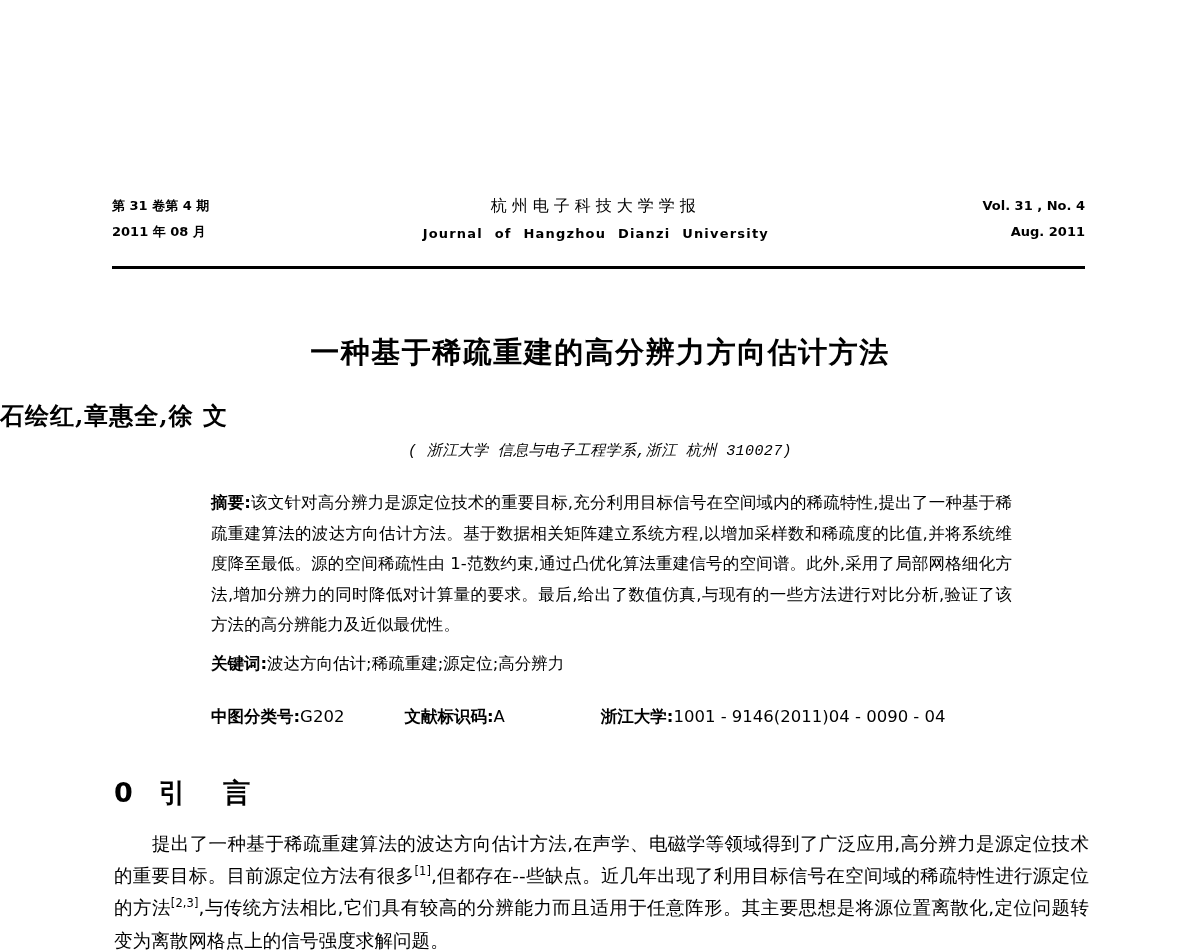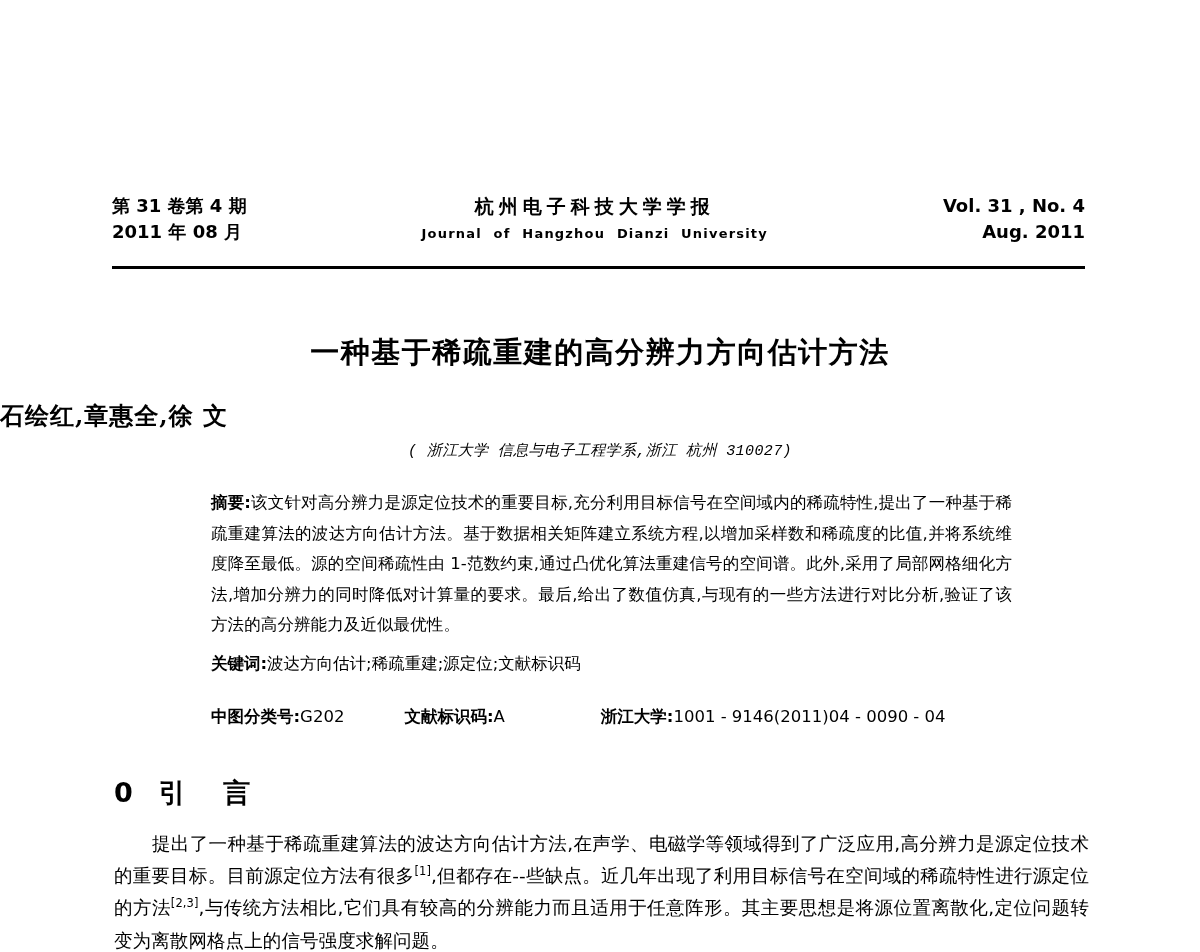--- a/index.html
+++ b/index.html
@@ -29,36 +29,36 @@
     position: absolute;
     left: 112px;
     top: 193px;
     width: 973px;
     display: flex;
     align-items: flex-start;
     justify-content: space-between;
   }
   .masthead-left,
   .masthead-right {
-    font-size: 18px;
+    font-size: 13px;
     font-weight: bold;
     line-height: 26px;
     white-space: nowrap;
   }
   .masthead-left { text-align: left; }
   .masthead-right { text-align: right; }
 
   .masthead-center {
     text-align: center;
     flex: 1 1 auto;
     margin-top: -2px;
   }
   .journal-cn {
-    font-size: 19px;
-    font-weight: bold;
+    font-size: 16px;
+    font-weight: normal;
     letter-spacing: 5px;
     line-height: 30px;
     white-space: nowrap;
   }
   .journal-en {
     font-size: 13px;
     font-weight: bold;
     letter-spacing: 1.2px;
     line-height: 22px;
     white-space: nowrap;
@@ -210,21 +210,21 @@
   </div>
 
   <div class="rule"></div>
 
   <div class="doc-title">一种基于稀疏重建的高分辨力方向估计方法</div>
   <div class="authors">石绘红,章惠全,徐   文</div>
   <div class="affiliation">( 浙江大学 信息与电子工程学系,浙江 杭州 310027)</div>
 
   <div class="abstract-block">
     <p class="abstract-para"><span class="abs-label">摘要:</span><span>该文针对高分辨力是源定位技术的重要目标,充分利用目标信号在空间域内的稀疏特性,提出了一种基于稀疏重建算法的波达方向估计方法。基于数据相关矩阵建立系统方程,以增加采样数和稀疏度的比值,并将系统维度降至最低。源的空间稀疏性由 1-范数约束,通过凸优化算法重建信号的空间谱。此外,采用了局部网格细化方法,增加分辨力的同时降低对计算量的要求。最后,给出了数值仿真,与现有的一些方法进行对比分析,验证了该方法的高分辨能力及近似最优性。</span></p>
-    <p class="keywords"><span class="kw-label">关键词:</span><span>波达方向估计;稀疏重建;源定位;文献标识码</span></p>
+    <p class="keywords"><span class="kw-label">关键词:</span><span>波达方向估计;稀疏重建;源定位;高分辨力</span></p>
   </div>
 
   <div class="classification">
     <span class="cls-item-clc"><span class="cls-label">中图分类号:</span><span>G202</span></span><span class="cls-item-doc"><span class="cls-label">文献标识码:</span><span>A</span></span><span class="cls-item-art"><span class="cls-label">浙江大学:</span><span>1001 - 9146(2011)04 - 0090 - 04</span></span>
   </div>
 
   <div class="section-head">
     <span class="section-num">0</span><span class="section-title">引 言</span>
   </div>
 

